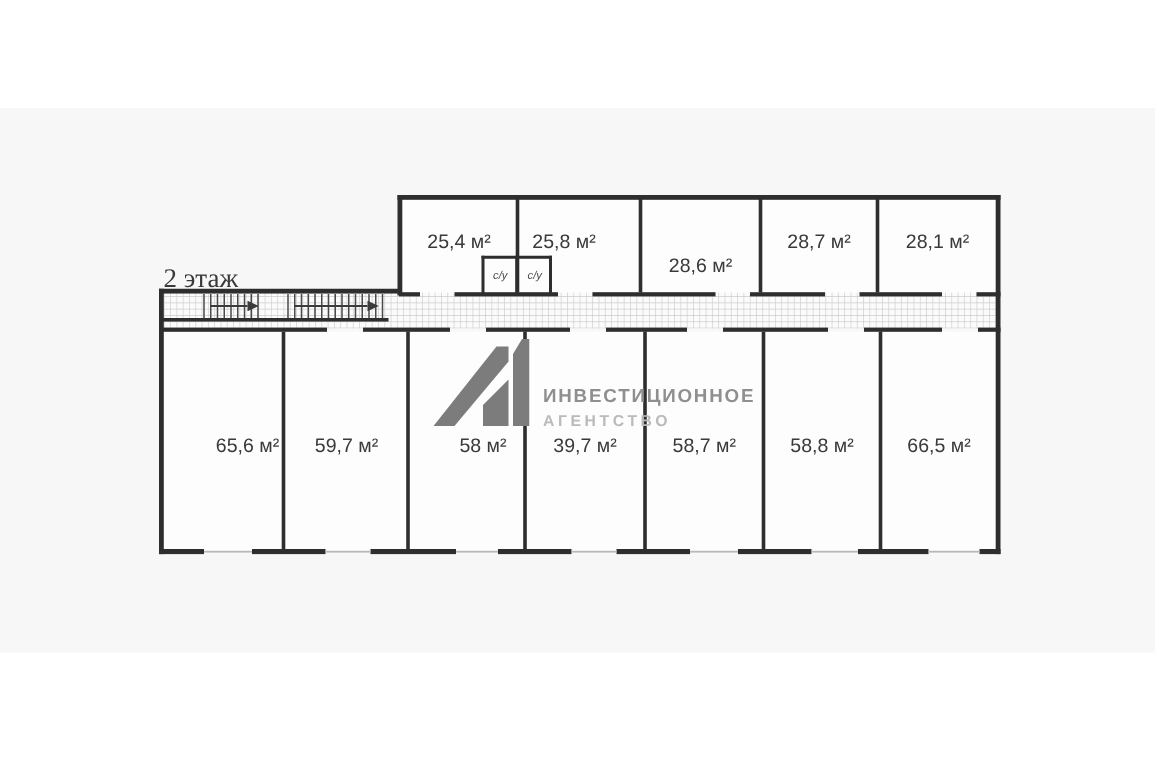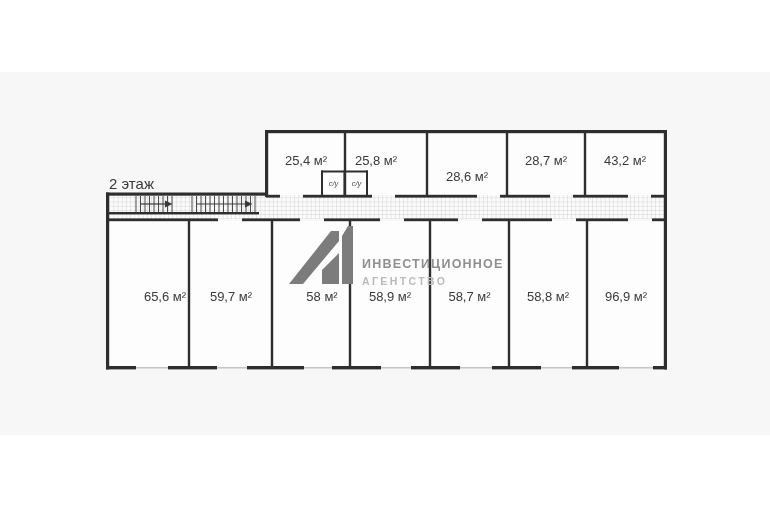--- a/index.html
+++ b/index.html
@@ -16,22 +16,22 @@
   .room-fill  { fill:var(--room,#fdfdfd); }
   .hatch-base { fill:#fbfbfb; }
   .sill       { fill:#b9b9b9; }
   .tread      { stroke:#4a4a4a; stroke-width:1; fill:none; }
   .arrow      { stroke:#3a3a3a; stroke-width:1.2; fill:none; }
   .arrowhead  { fill:#3a3a3a; }
   .logo-shape { fill:var(--wm-logo,#7c7c7c); }
   
   .label { position:absolute; display:flex; align-items:center; justify-content:center;
            color:var(--text,#3a3a3a); font-size:13px; line-height:1; white-space:nowrap; }
-  .floor-label { position:absolute; left:109px; top:176px; font-size:15px;
-                 color:var(--text,#3a3a3a); line-height:1; }
+  .floor-label { position:absolute; left:109px; top:176px; font-size:18px;
+                 color:var(--text,#3a3a3a); line-height:1;font-family:Liberation Serif, serif; }
   .wc-label { position:absolute; display:flex; align-items:center; justify-content:center;
               font-size:7.5px; font-style:italic; color:#4a4a4a; line-height:1; }
   .wm-line1 { position:absolute; left:362px; top:258px; font-size:12.5px; font-weight:600;
               letter-spacing:1.2px; color:var(--wm-text,#8f8f8f); line-height:1;text-align:right; }
   .wm-line2 { position:absolute; left:362px; top:276px; font-size:10.5px; font-weight:600;
               letter-spacing:2.4px; color:var(--wm-text-light,#b9babc); line-height:1; }
   .wm-logo { position:absolute; left:289px; top:226px; }
 </style>
 </head>
 <body>
@@ -126,29 +126,29 @@
       <rect class="wall" x="366" y="170.5" width="2" height="26"></rect>
     </g>
   </svg>
 
   <div class="floor-label">2 этаж</div>
 
   <div class="label" style="left:267px;top:148px;width:78px;height:24px">25,4 м²</div>
   <div class="label" style="left:345px;top:148px;width:62px;height:24px">25,8 м²</div>
   <div class="label" style="left:427px;top:164px;width:80px;height:24px">28,6 м²</div>
   <div class="label" style="left:507px;top:148px;width:78px;height:24px">28,7 м²</div>
-  <div class="label" style="left:585px;top:148px;width:80px;height:24px">43,2 м²</div>
+  <div class="label" style="left:585px;top:148px;width:80px;height:24px">28,1 м²</div>
 
   <div class="label" style="left:124px;top:284px;width:82px;height:24px">65,6 м²</div>
   <div class="label" style="left:190px;top:284px;width:82px;height:24px">59,7 м²</div>
   <div class="label" style="left:272px;top:284px;width:100px;height:24px">58 м²</div>
-  <div class="label" style="left:350px;top:284px;width:80px;height:24px">58,9 м²</div>
+  <div class="label" style="left:350px;top:284px;width:80px;height:24px">39,7 м²</div>
   <div class="label" style="left:430px;top:284px;width:79px;height:24px">58,7 м²</div>
   <div class="label" style="left:509px;top:284px;width:78px;height:24px">58,8 м²</div>
-  <div class="label" style="left:587px;top:284px;width:78px;height:24px">96,9 м²</div>
+  <div class="label" style="left:587px;top:284px;width:78px;height:24px">66,5 м²</div>
 
   <div class="wc-label" style="left:323px;top:173px;width:21px;height:21px">с/у</div>
   <div class="wc-label" style="left:346px;top:173px;width:21px;height:21px">с/у</div>
 
   <div>
     <svg class="wm-logo" width="64" height="66" viewBox="0 0 64 66">
       <polygon class="logo-shape" points="0,58 42,5 50,5 50,15 14,58"></polygon>
       <polygon class="logo-shape" points="33,44 50,27 50,58 33,58"></polygon>
       <polygon class="logo-shape" points="53,10 59,0 64,0 64,58 53,58"></polygon>
     </svg>

